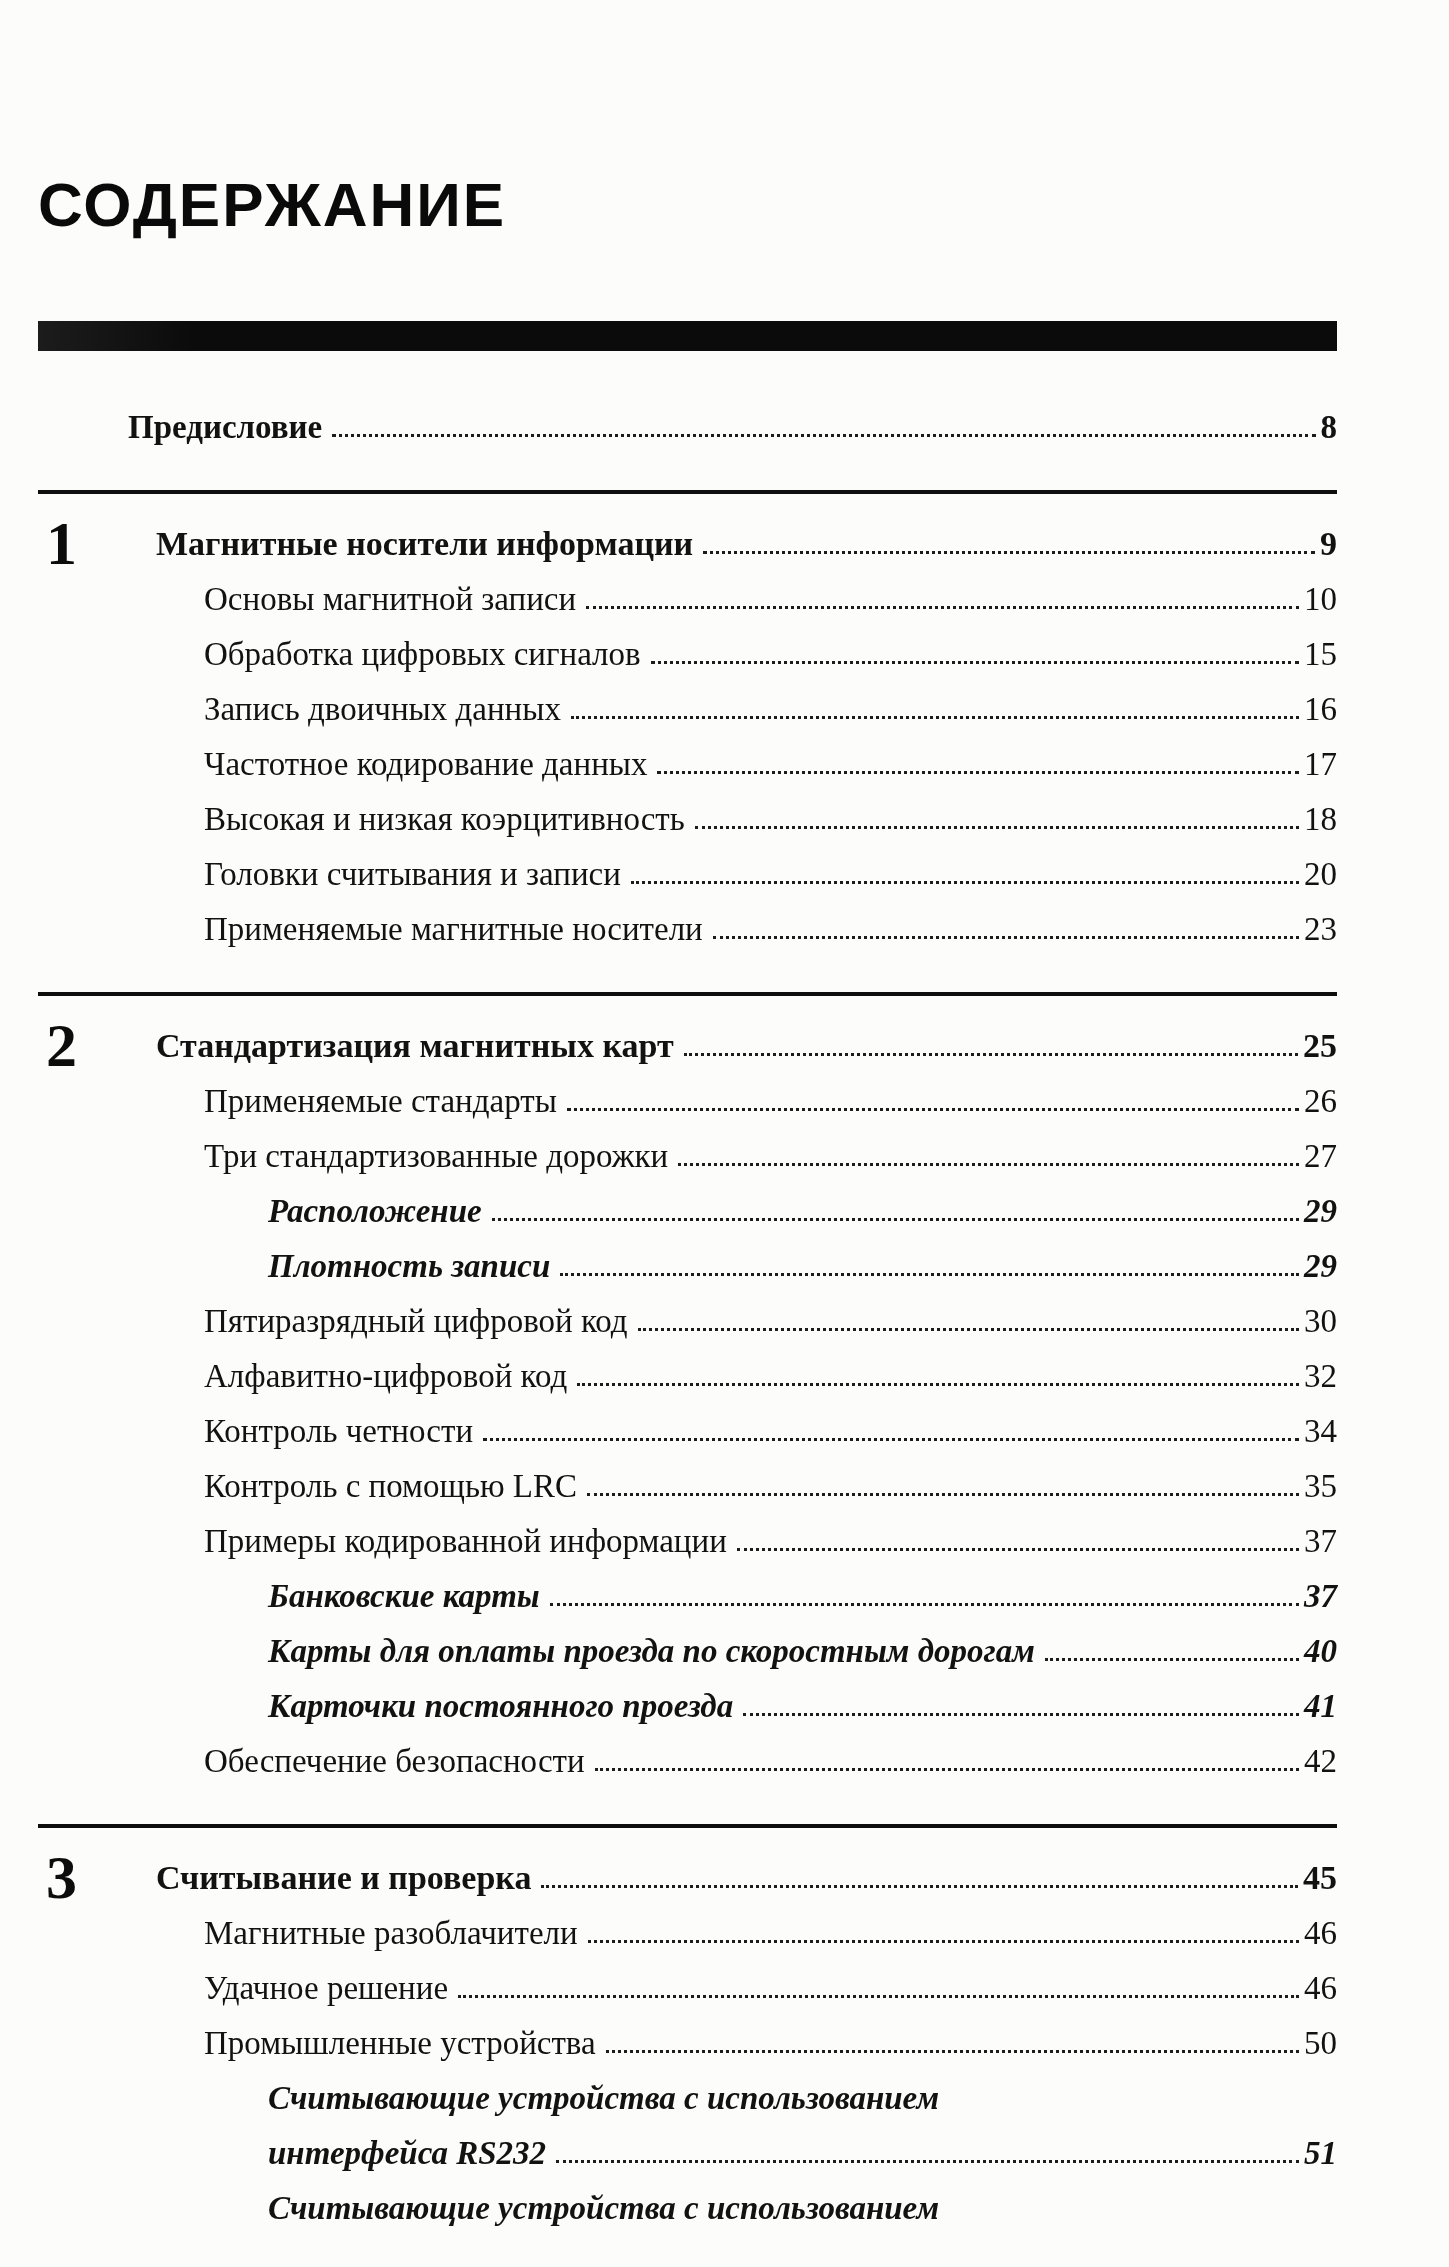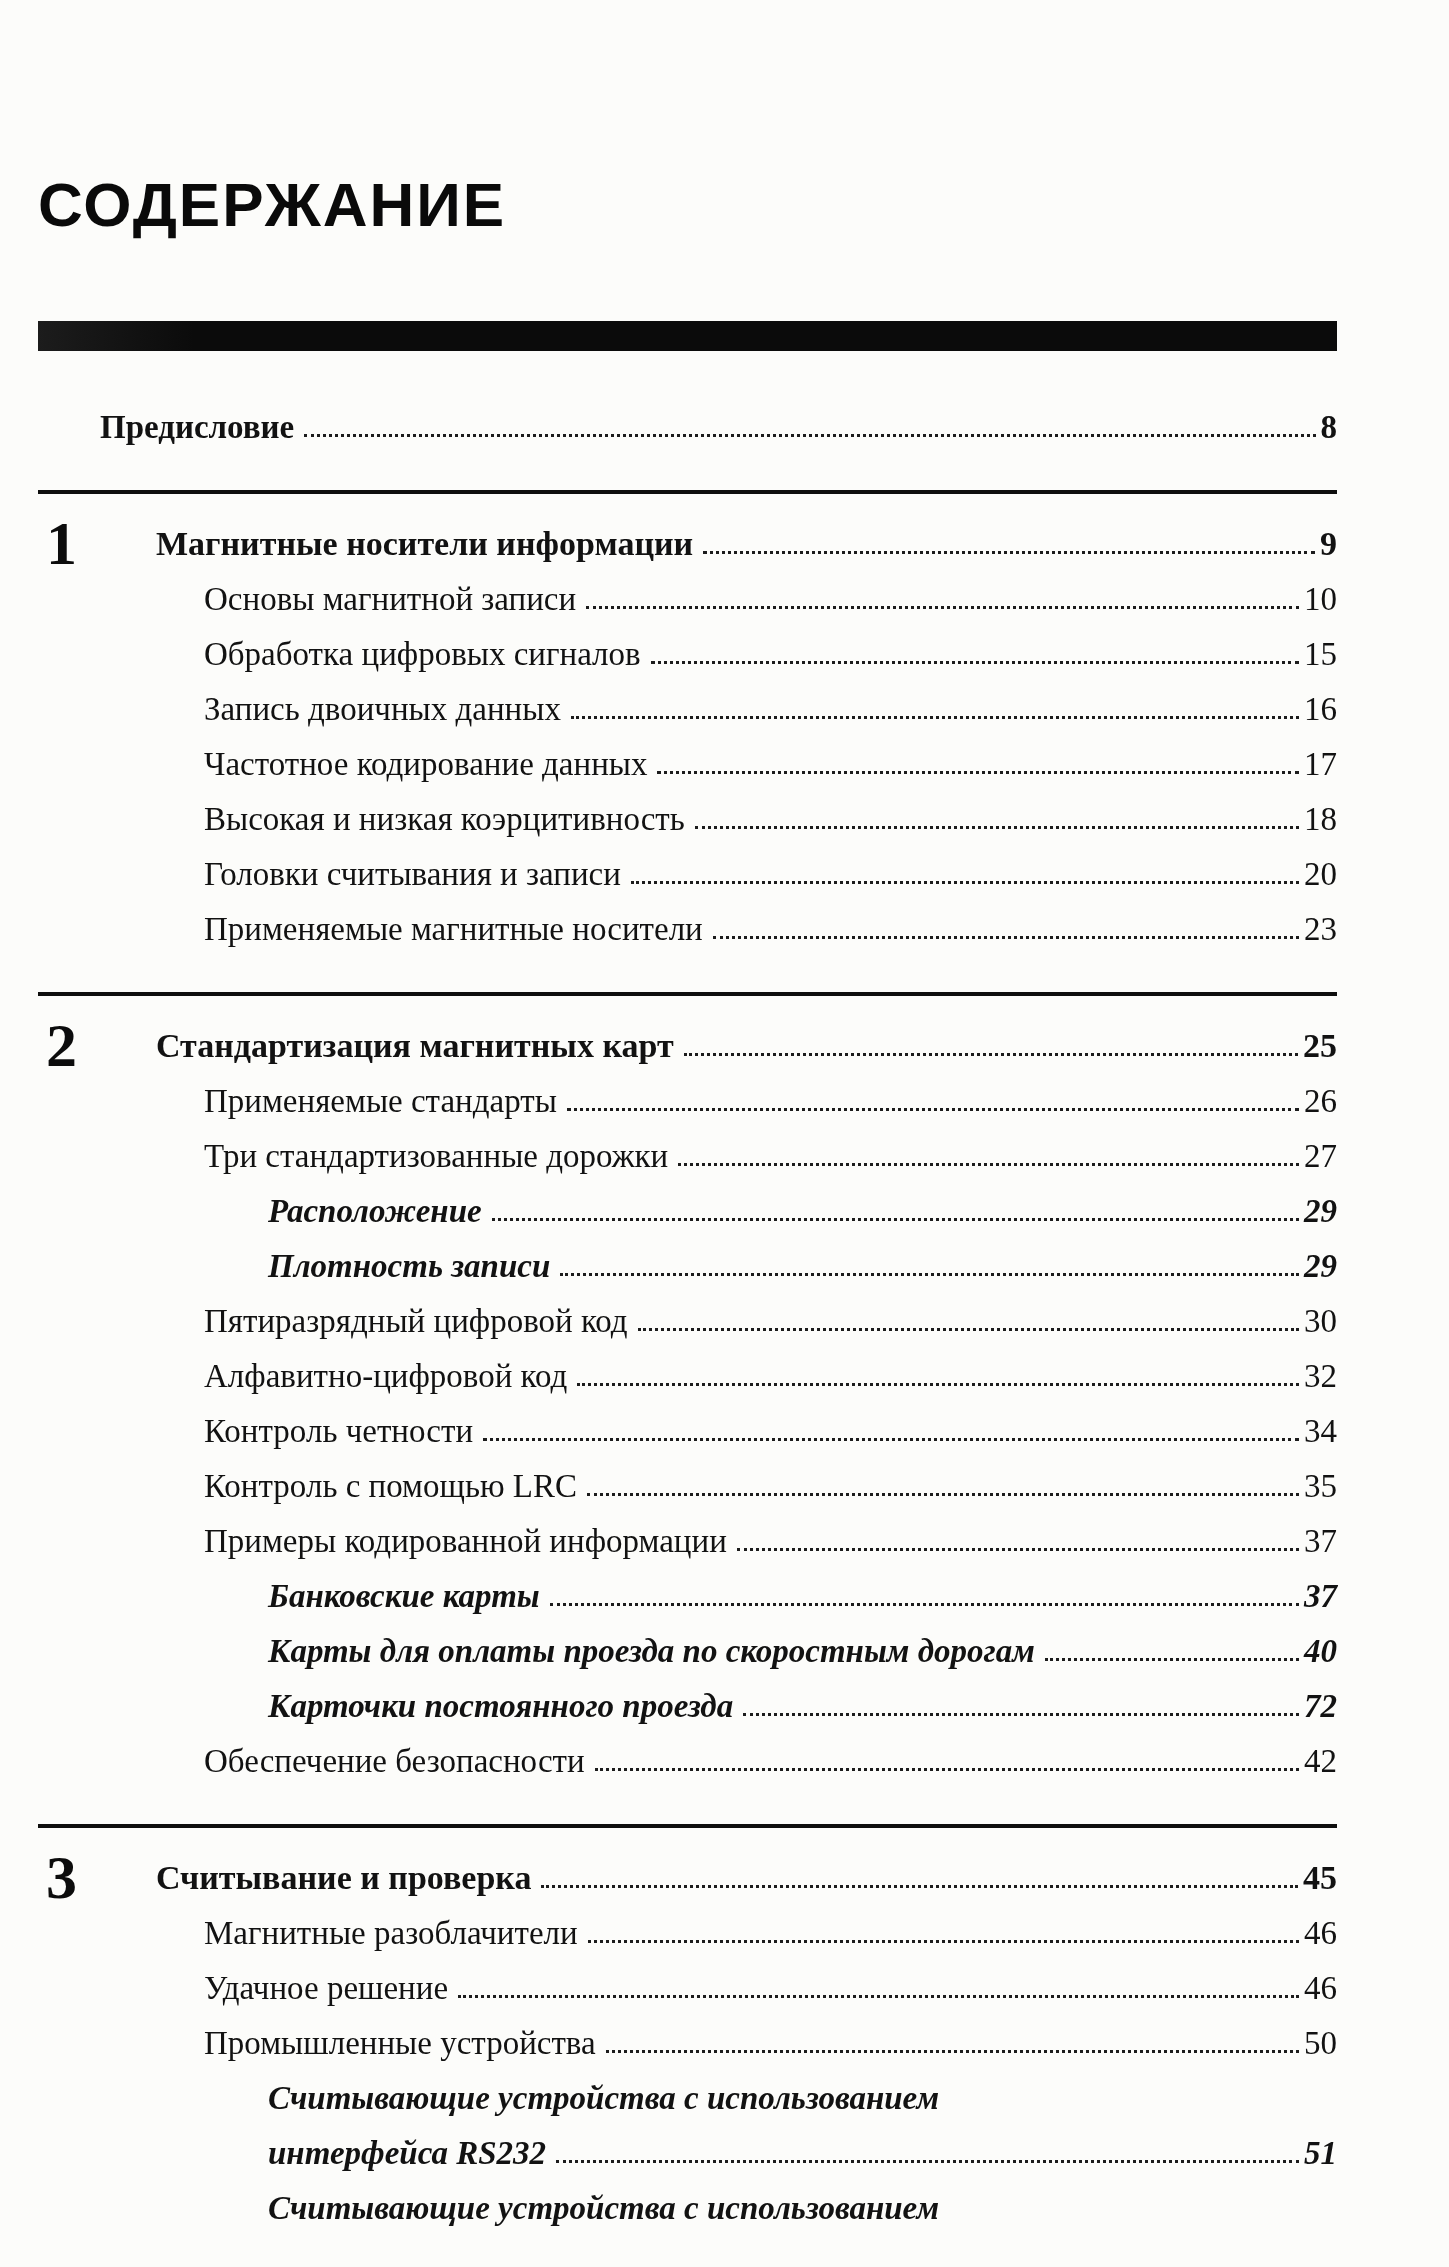--- a/index.html
+++ b/index.html
@@ -37,21 +37,21 @@
   .label { flex:0 0 auto; }
   .leader {
     flex:1 1 auto;
     border-bottom:3px dotted #1c1c1c;
     margin:0 5px 9px 10px;
     min-width:30px;
   }
   .pagenum { flex:0 0 auto; }
   .preface-row {
     margin-top:40px;
-    margin-left:62px;
+    margin-left:90px;
     font-weight:bold;
   }
   .chapter { margin-top:44px; }
   .rule { height:4px; background:#0e0e0e; }
   .chapter-body { display:flex; margin-top:14px; }
   .chapter-number {
     width:118px;
     flex:0 0 118px;
     font-size:62px;
     font-weight:bold;
@@ -194,21 +194,21 @@
               <span class="pagenum">37</span>
             </div>
             <div class="row level2">
               <span class="label">Карты для оплаты проезда по скоростным дорогам</span>
               <span class="leader"></span>
               <span class="pagenum">40</span>
             </div>
             <div class="row level2">
               <span class="label">Карточки постоянного проезда</span>
               <span class="leader"></span>
-              <span class="pagenum">72</span>
+              <span class="pagenum">41</span>
             </div>
             <div class="row level1">
               <span class="label">Обеспечение безопасности</span>
               <span class="leader"></span>
               <span class="pagenum">42</span>
             </div>
           </div>
         </div>
       </section>
       <section class="chapter">

